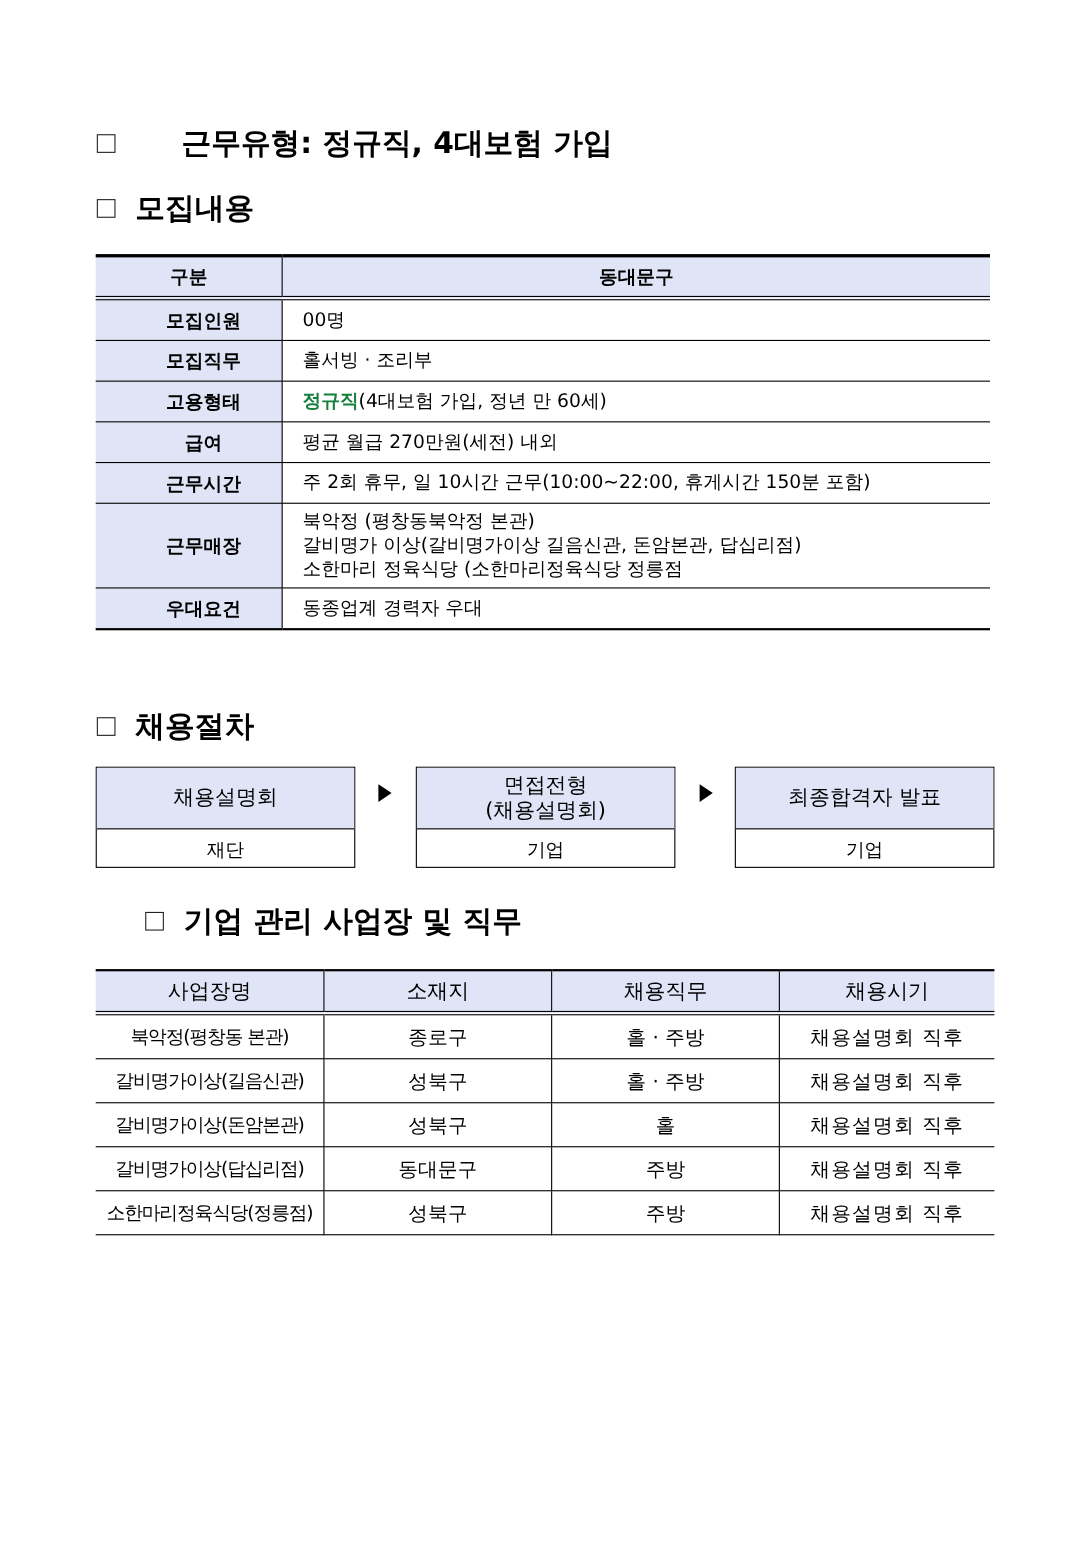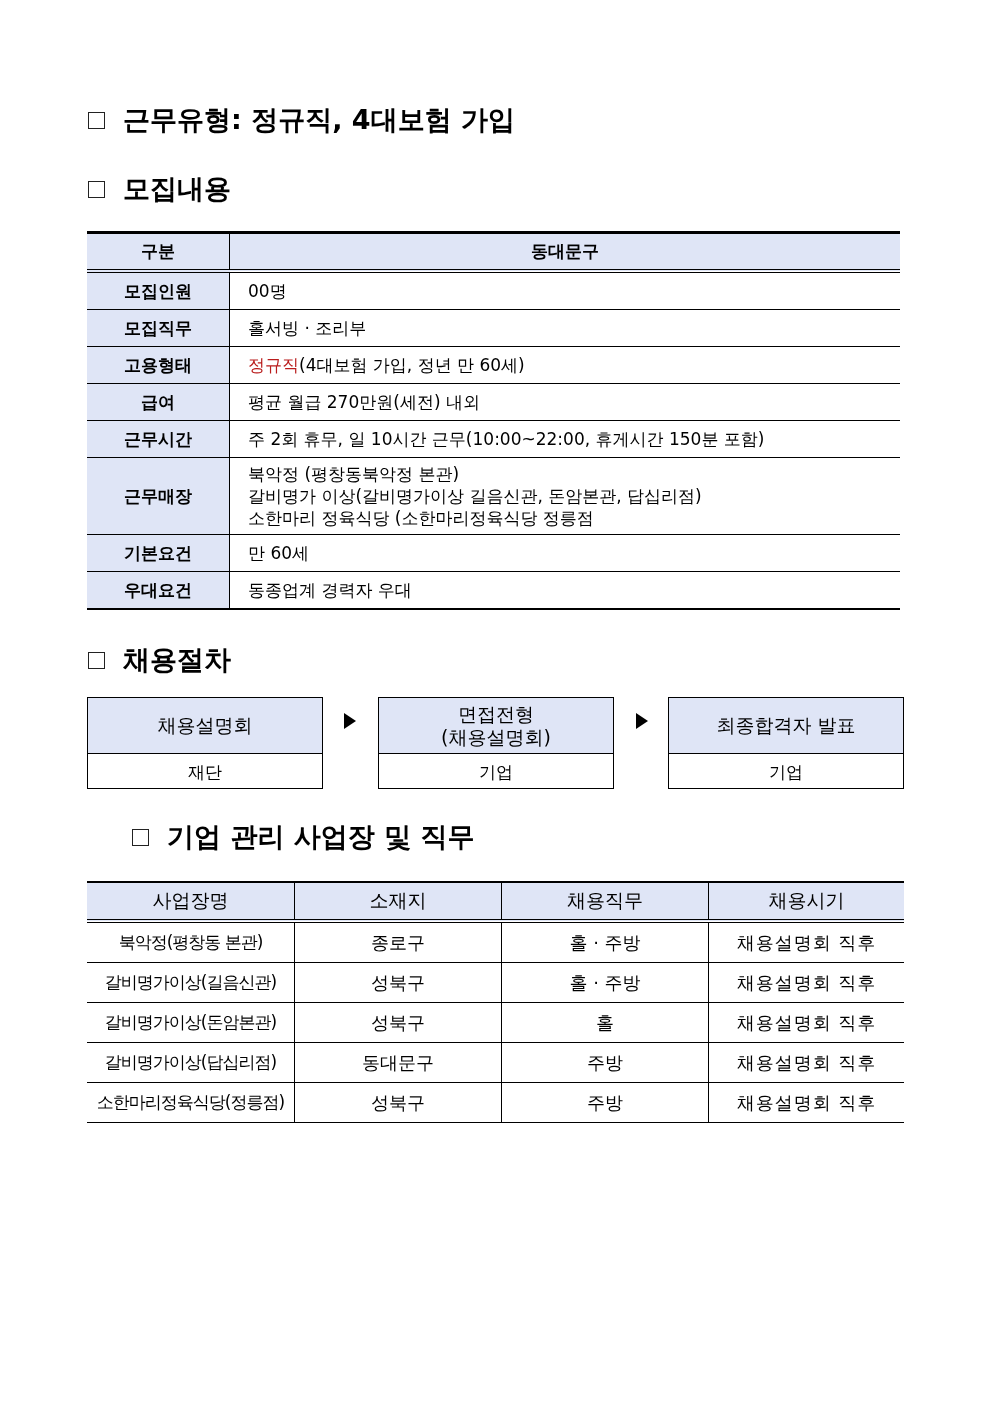--- a/index.html
+++ b/index.html
@@ -20,28 +20,28 @@
     border-collapse: collapse; font-size: 17px;
   }
   .rtable td, .rtable th { padding: 0; }
   .rtable .hdr th {
     background: #dfe5f6; height: 35px; font-weight: bold; font-size: 17px;
     border-top: 3px solid #000; border-bottom: 4px double #000;
   }
   .rtable .hdr th.c1 { border-right: 1px solid #000; width: 142px; }
   .rtable td.lbl {
     background: #dfe5f6; text-align: center; font-weight: bold; width: 142px;
-    border-right: 1px solid #000; border-bottom: 1px solid #000;
+    border-right: 1px solid #000; border-bottom: 1px solid #000; padding-left: 27px;
   }
   .rtable td.val {
     padding-left: 18px; border-bottom: 1px solid #000; line-height: 1.45;
   }
   .rtable tr.r td { height: 36px; }
   .rtable tr.last td { border-bottom: 2.5px solid #000; }
-  .blue { color: #b91c1c; font-weight: normal; }
+  .blue { color: #15803d; font-weight: bold; }
 
   
   .flow { position: absolute; top: 697px; left: 87px; width: 817px; height: 94px; }
   .step {
     position: absolute; top: 0; width: 236px; height: 92px; border: 1px solid #000; box-sizing: border-box;
   }
   .step .top {
     height: 55px; background: #dfe5f6; border-bottom: 1px solid #000;
     display: flex; align-items: center; justify-content: center; text-align: center;
     font-size: 19px; line-height: 1.2;
@@ -63,21 +63,21 @@
   .ctable th:last-child, .ctable td:last-child { border-right: none; }
   .ctable td {
     text-align: center; height: 37px; border-bottom: 1px solid #000; border-right: 1px solid #000;
   }
   .ctable td.name { font-size: 17px; letter-spacing: -1px; }
   .ctable td.wide { letter-spacing: 1px; }
 </style>
 </head>
 <body>
 
-<div class="heading" style="top:102px;">
+<div class="heading" style="top:112px;gap:42px;">
   <span class="box"></span>
   <span>근무유형: 정규직, 4대보험 가입</span>
 </div>
 <div class="heading" style="top:171px;">
   <span class="box"></span>
   <span>모집내용</span>
 </div>
 
 <table class="rtable">
   <tbody>
@@ -105,24 +105,20 @@
     <td class="lbl">근무시간</td>
     <td class="val">주 2회 휴무, 일 10시간 근무(10:00~22:00, 휴게시간 150분 포함)</td>
   </tr>
   <tr>
     <td class="lbl" style="height:76px;text-align:center;">근무매장</td>
     <td class="val" style="line-height:1.3;">
       <div>북악정 (평창동북악정 본관)</div>
       <div>갈비명가 이상(갈비명가이상 길음신관, 돈암본관, 답십리점)</div>
       <div>소한마리 정육식당 (소한마리정육식당 정릉점</div>
     </td>
-  </tr>
-  <tr class="r">
-    <td class="lbl">기본요건</td>
-    <td class="val">만 60세</td>
   </tr>
   <tr class="r last">
     <td class="lbl">우대요건</td>
     <td class="val">동종업계 경력자 우대</td>
   </tr>
 </tbody>
   </table>
 
 <div class="heading" style="top:642px;">
   <span class="box"></span>

